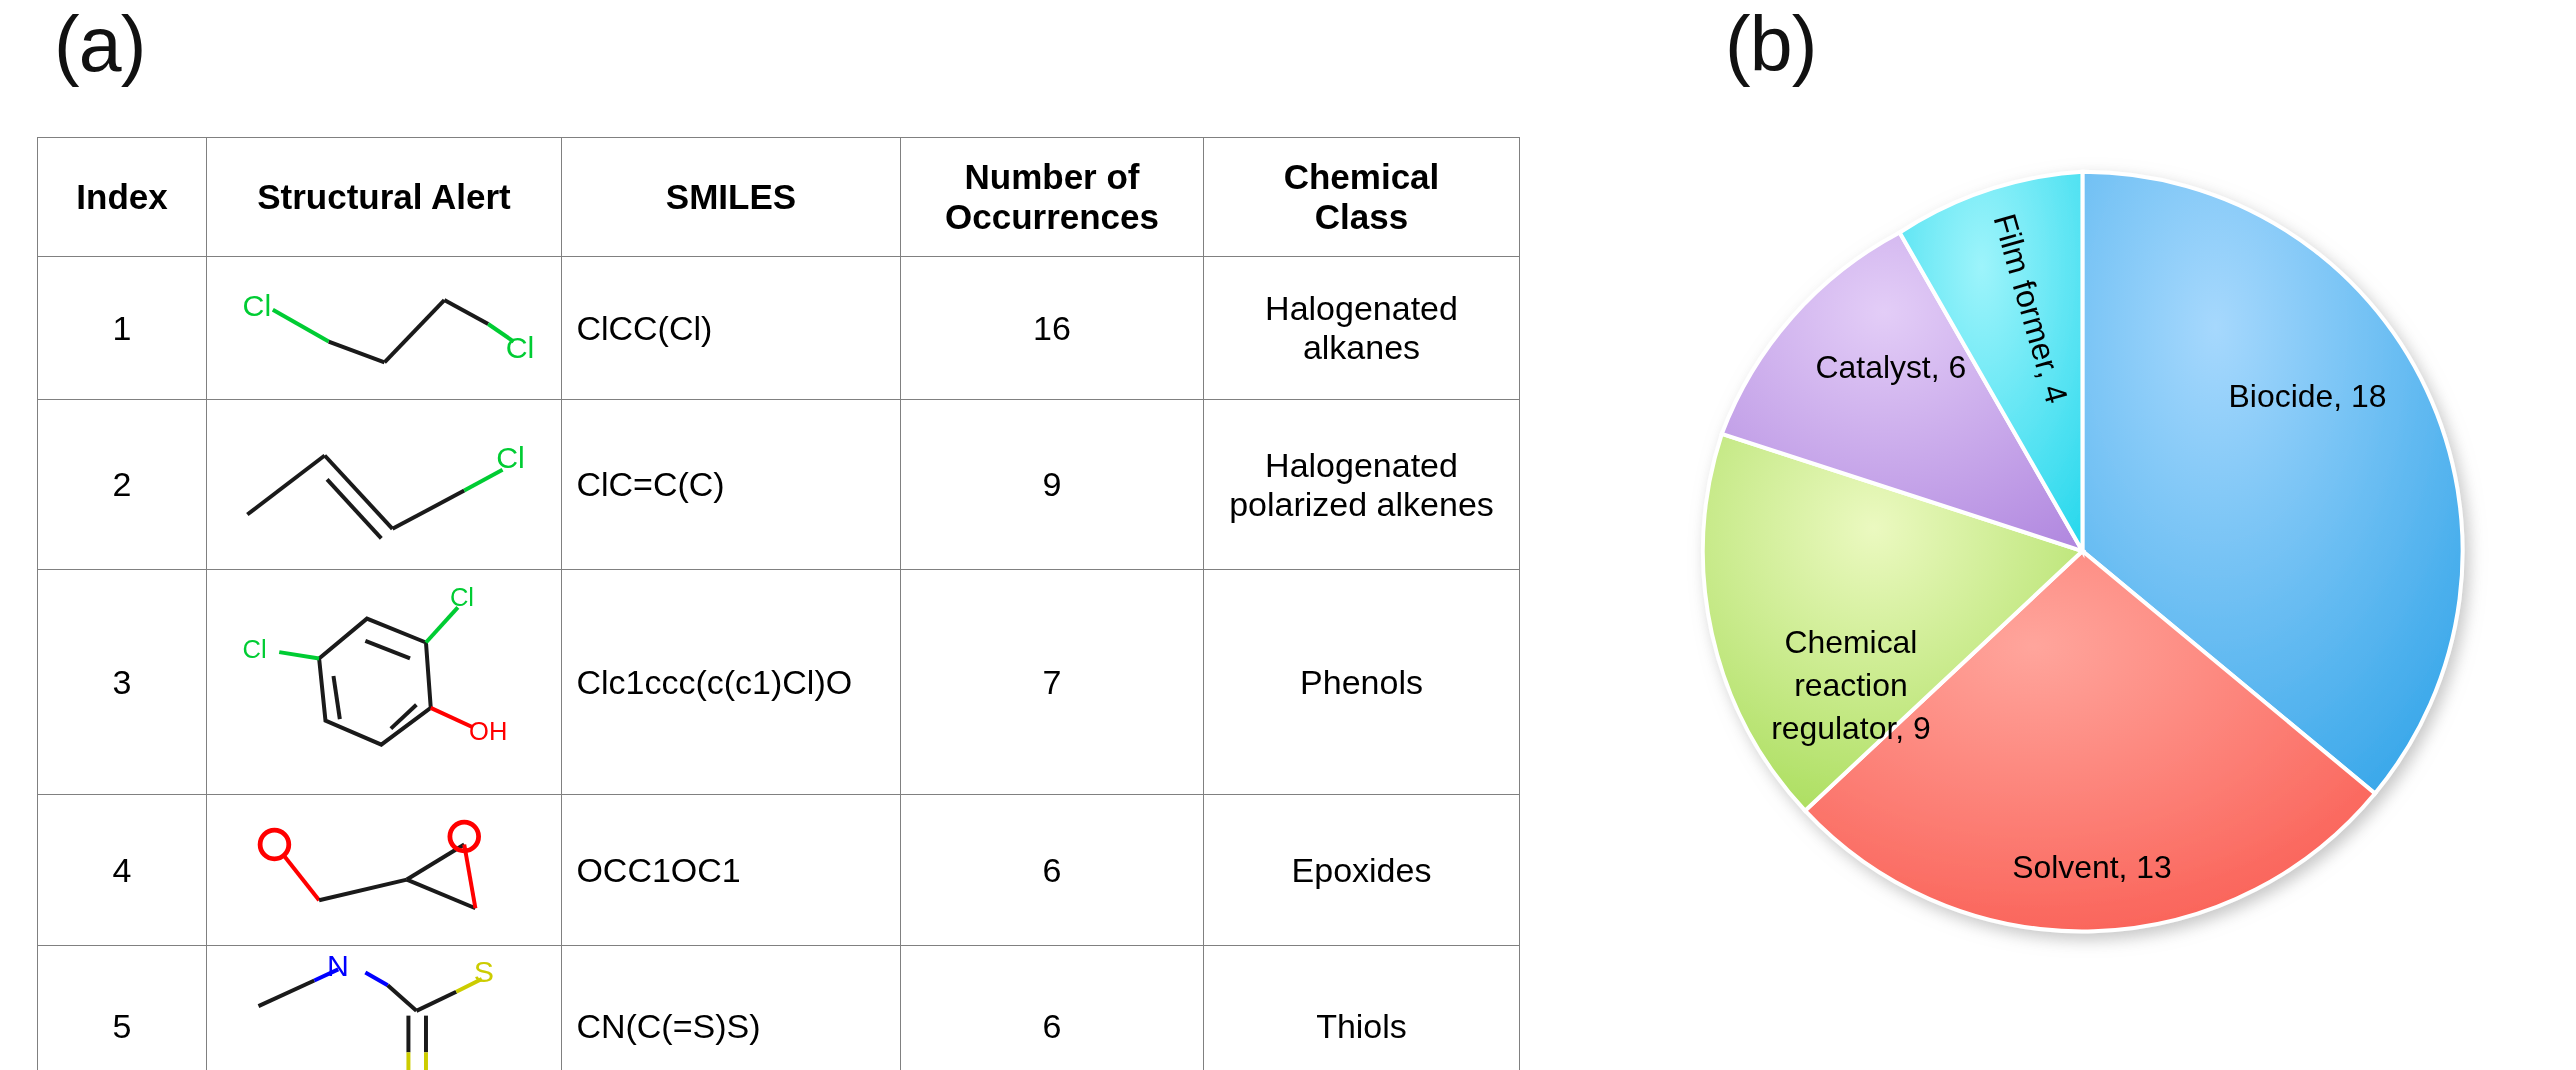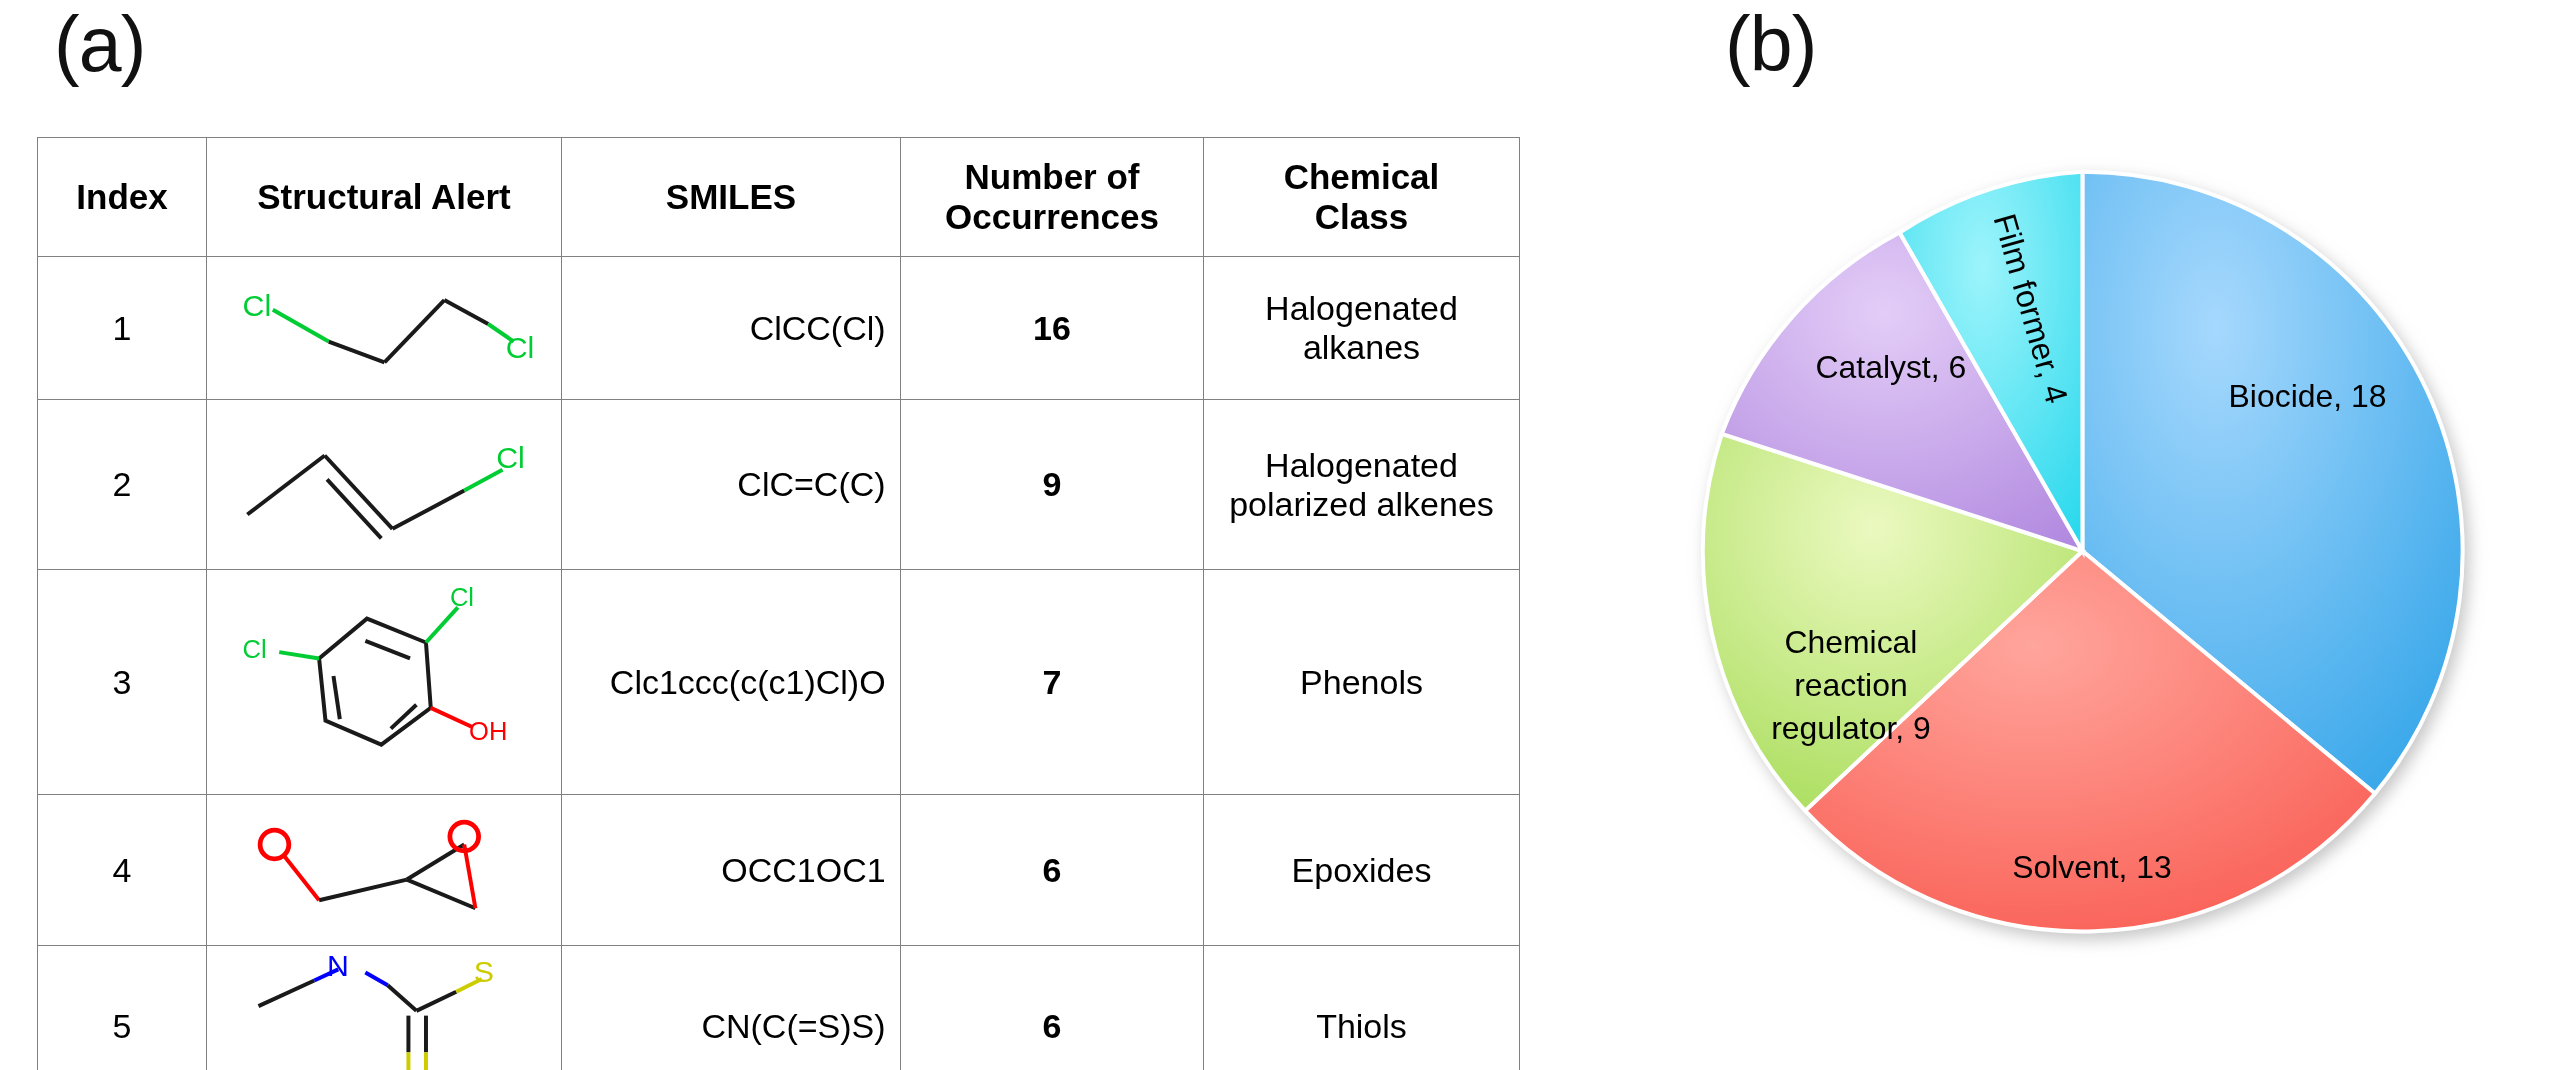--- a/index.html
+++ b/index.html
@@ -53,22 +53,22 @@
   table.alert-table thead th {
     font-weight: bold;
     text-align: center;
     vertical-align: middle;
     font-size: 35px;
     line-height: 1.15;
     height: 118px;
   }
   td.c-index   { text-align: center; vertical-align: middle; width: 169px; }
   td.c-struct  { text-align: right; vertical-align: middle; width: 351px; padding: 4.8px 8px; }
-  td.c-smiles  { text-align: right;   vertical-align: middle; width: 335px; font-size: 33px; }
-  td.c-count   { text-align: center; vertical-align: middle; width: 303px; font-weight: bold; }
+  td.c-smiles  { text-align: left;   vertical-align: middle; width: 335px; font-size: 33px; }
+  td.c-count   { text-align: center; vertical-align: middle; width: 303px; }
   td.c-class   { text-align: center;   vertical-align: middle; width: 319px; line-height: 1.14; }
   col.w-index  { width: 169px; }
   col.w-struct { width: 355px; }
   col.w-smiles { width: 339px; }
   col.w-count  { width: 303px; }
   col.w-class  { width: 316px; }
 
   .row-1 td { height: 142px; }
   .row-2 td { height: 169px; }
   .row-3 td { height: 224px; }

